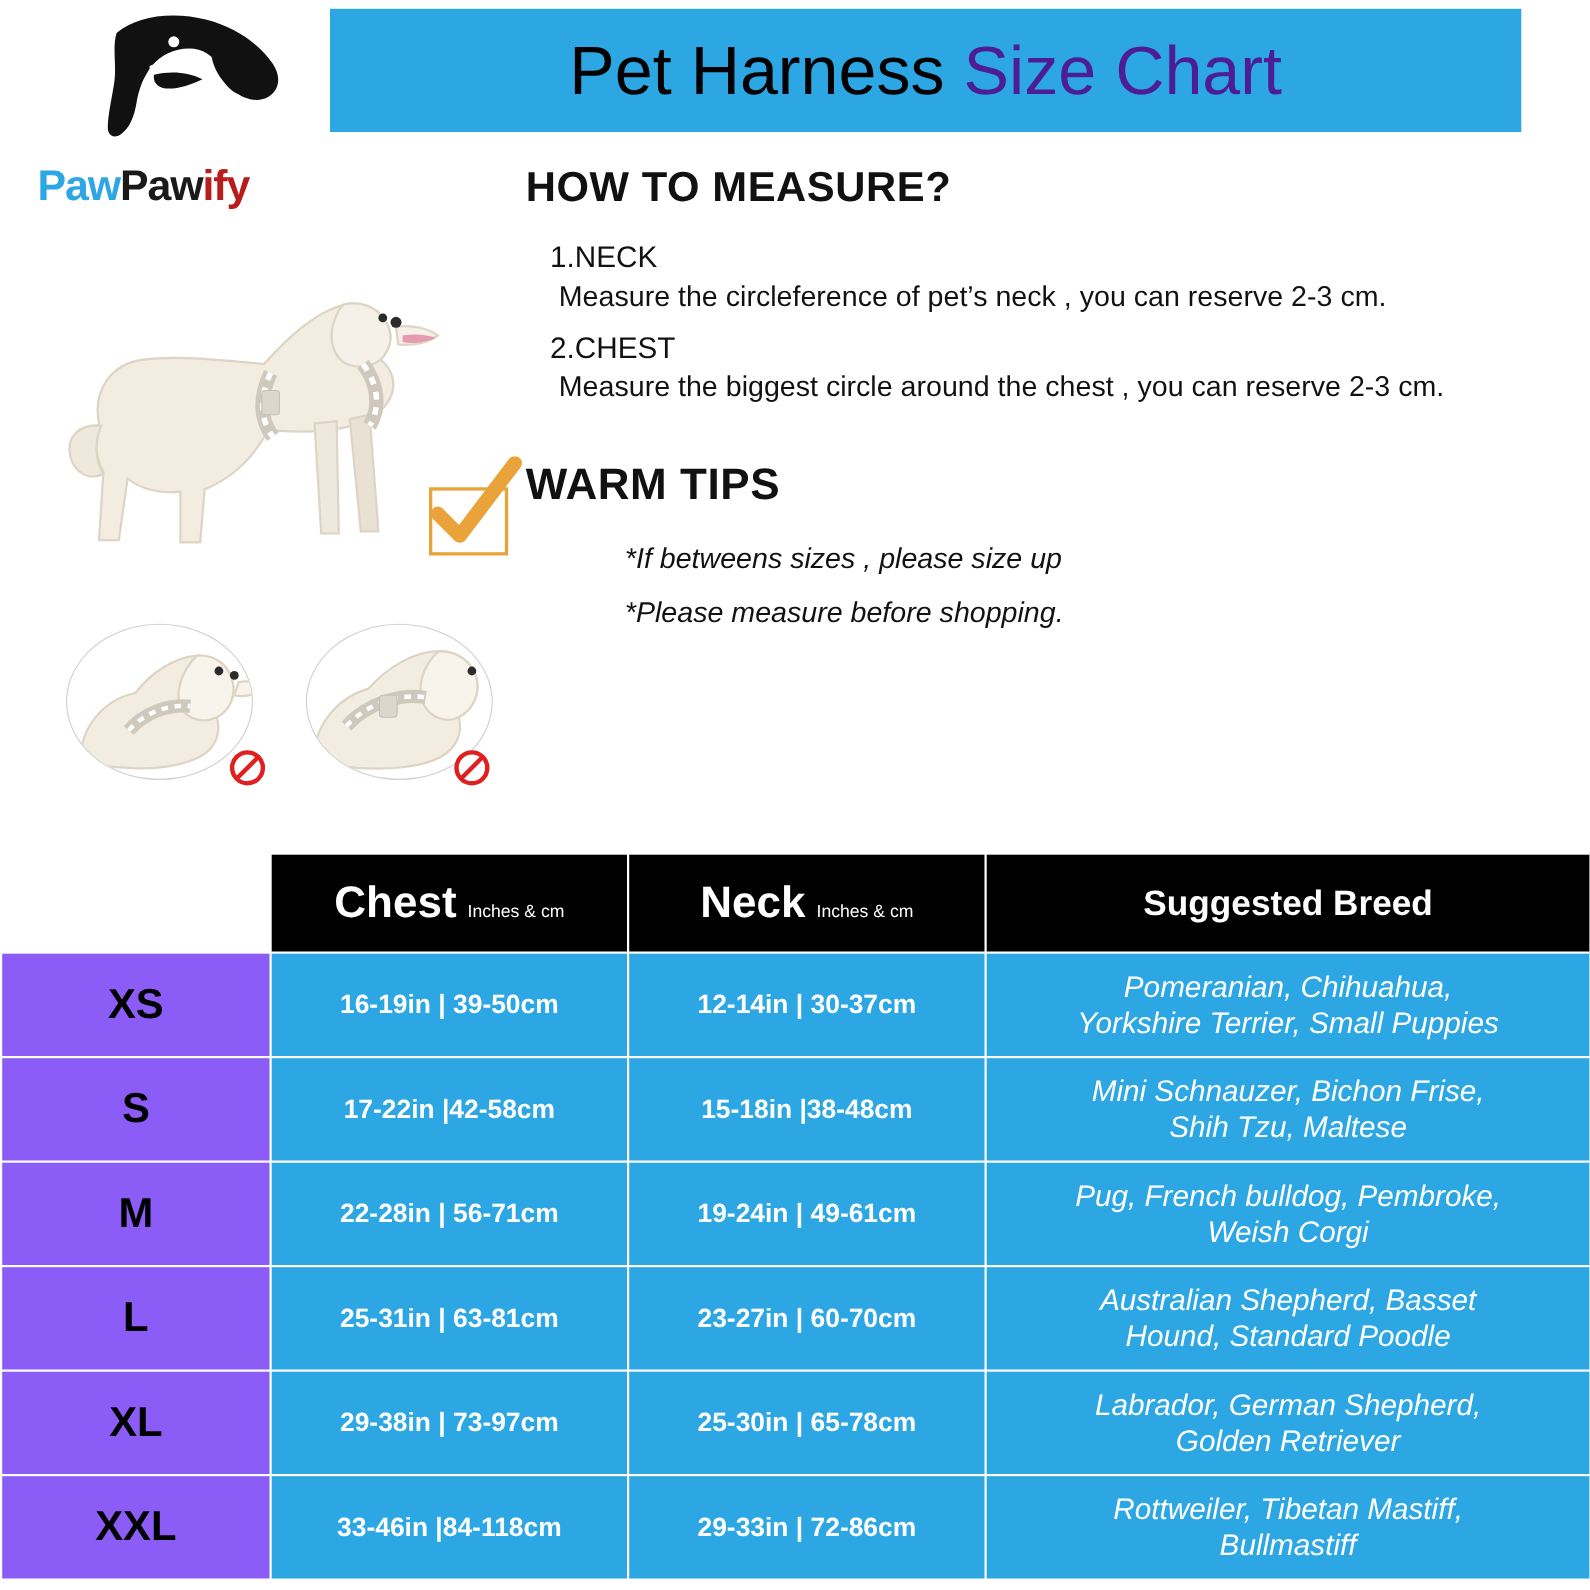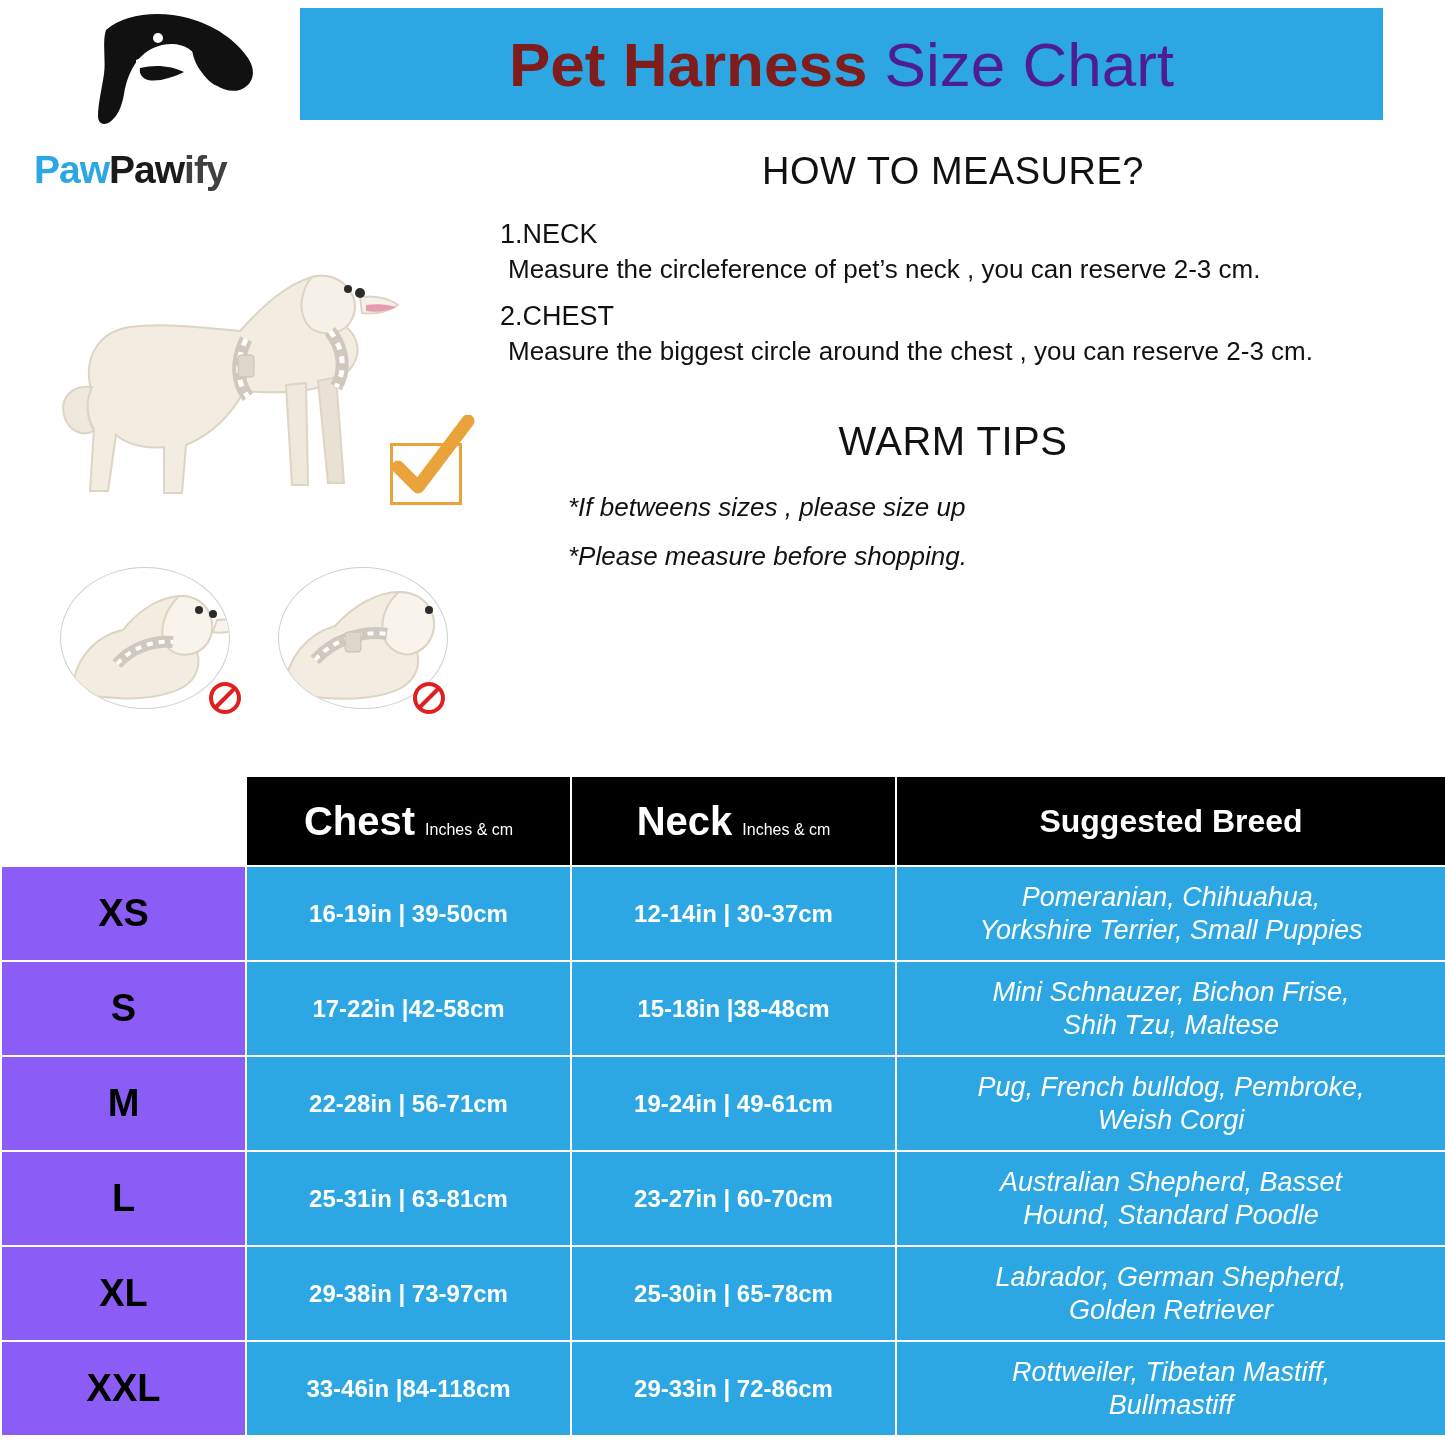--- a/index.html
+++ b/index.html
@@ -33,22 +33,22 @@
     display: flex;
     align-items: center;
     justify-content: center;
   }
   .header-title {
     font-size: 62px;
     letter-spacing: 0px;
     white-space: nowrap;
   }
   .header-title .bold {
-    font-weight: bold;
-    color: #7f1d1d;
+    font-weight: normal;
+    color: #000000;
   }
   .header-title .light {
     font-weight: normal;
     color: #4c1d95;
   }
 
   
   .logo-block {
     position: absolute;
     left: 18px;
@@ -66,21 +66,21 @@
   .logo-text {
     position: absolute;
     left: 16px;
     top: 138px;
     font-size: 39px;
     font-weight: bold;
     letter-spacing: -1px;
   }
   .logo-text .paw1 { color: #2ca7e4; }
   .logo-text .paw2 { color: #1a1a1a; }
-  .logo-text .ify  { color: #404040; }
+  .logo-text .ify  { color: #b91c1c; }
 
   
   .photo-area {
     position: absolute;
     left: 30px;
     top: 215px;
     width: 460px;
     height: 520px;
   }
   .dog-main {
@@ -126,23 +126,23 @@
   .no-badge.b2 { left: 382px; top: 466px; }
 
   
   .right-col {
     position: absolute;
     left: 478px;
     top: 150px;
     width: 950px;
   }
   .h2 {
-    text-align: center;
+    text-align: left;
     font-size: 38px;
-    font-weight: normal;
+    font-weight: bold;
     letter-spacing: 0.5px;
     margin: 0 0 26px 0;
   }
   .m-step {
     font-size: 27px;
     margin: 0 0 4px 22px;
     font-weight: normal;
   }
   .m-body {
     font-size: 26px;

